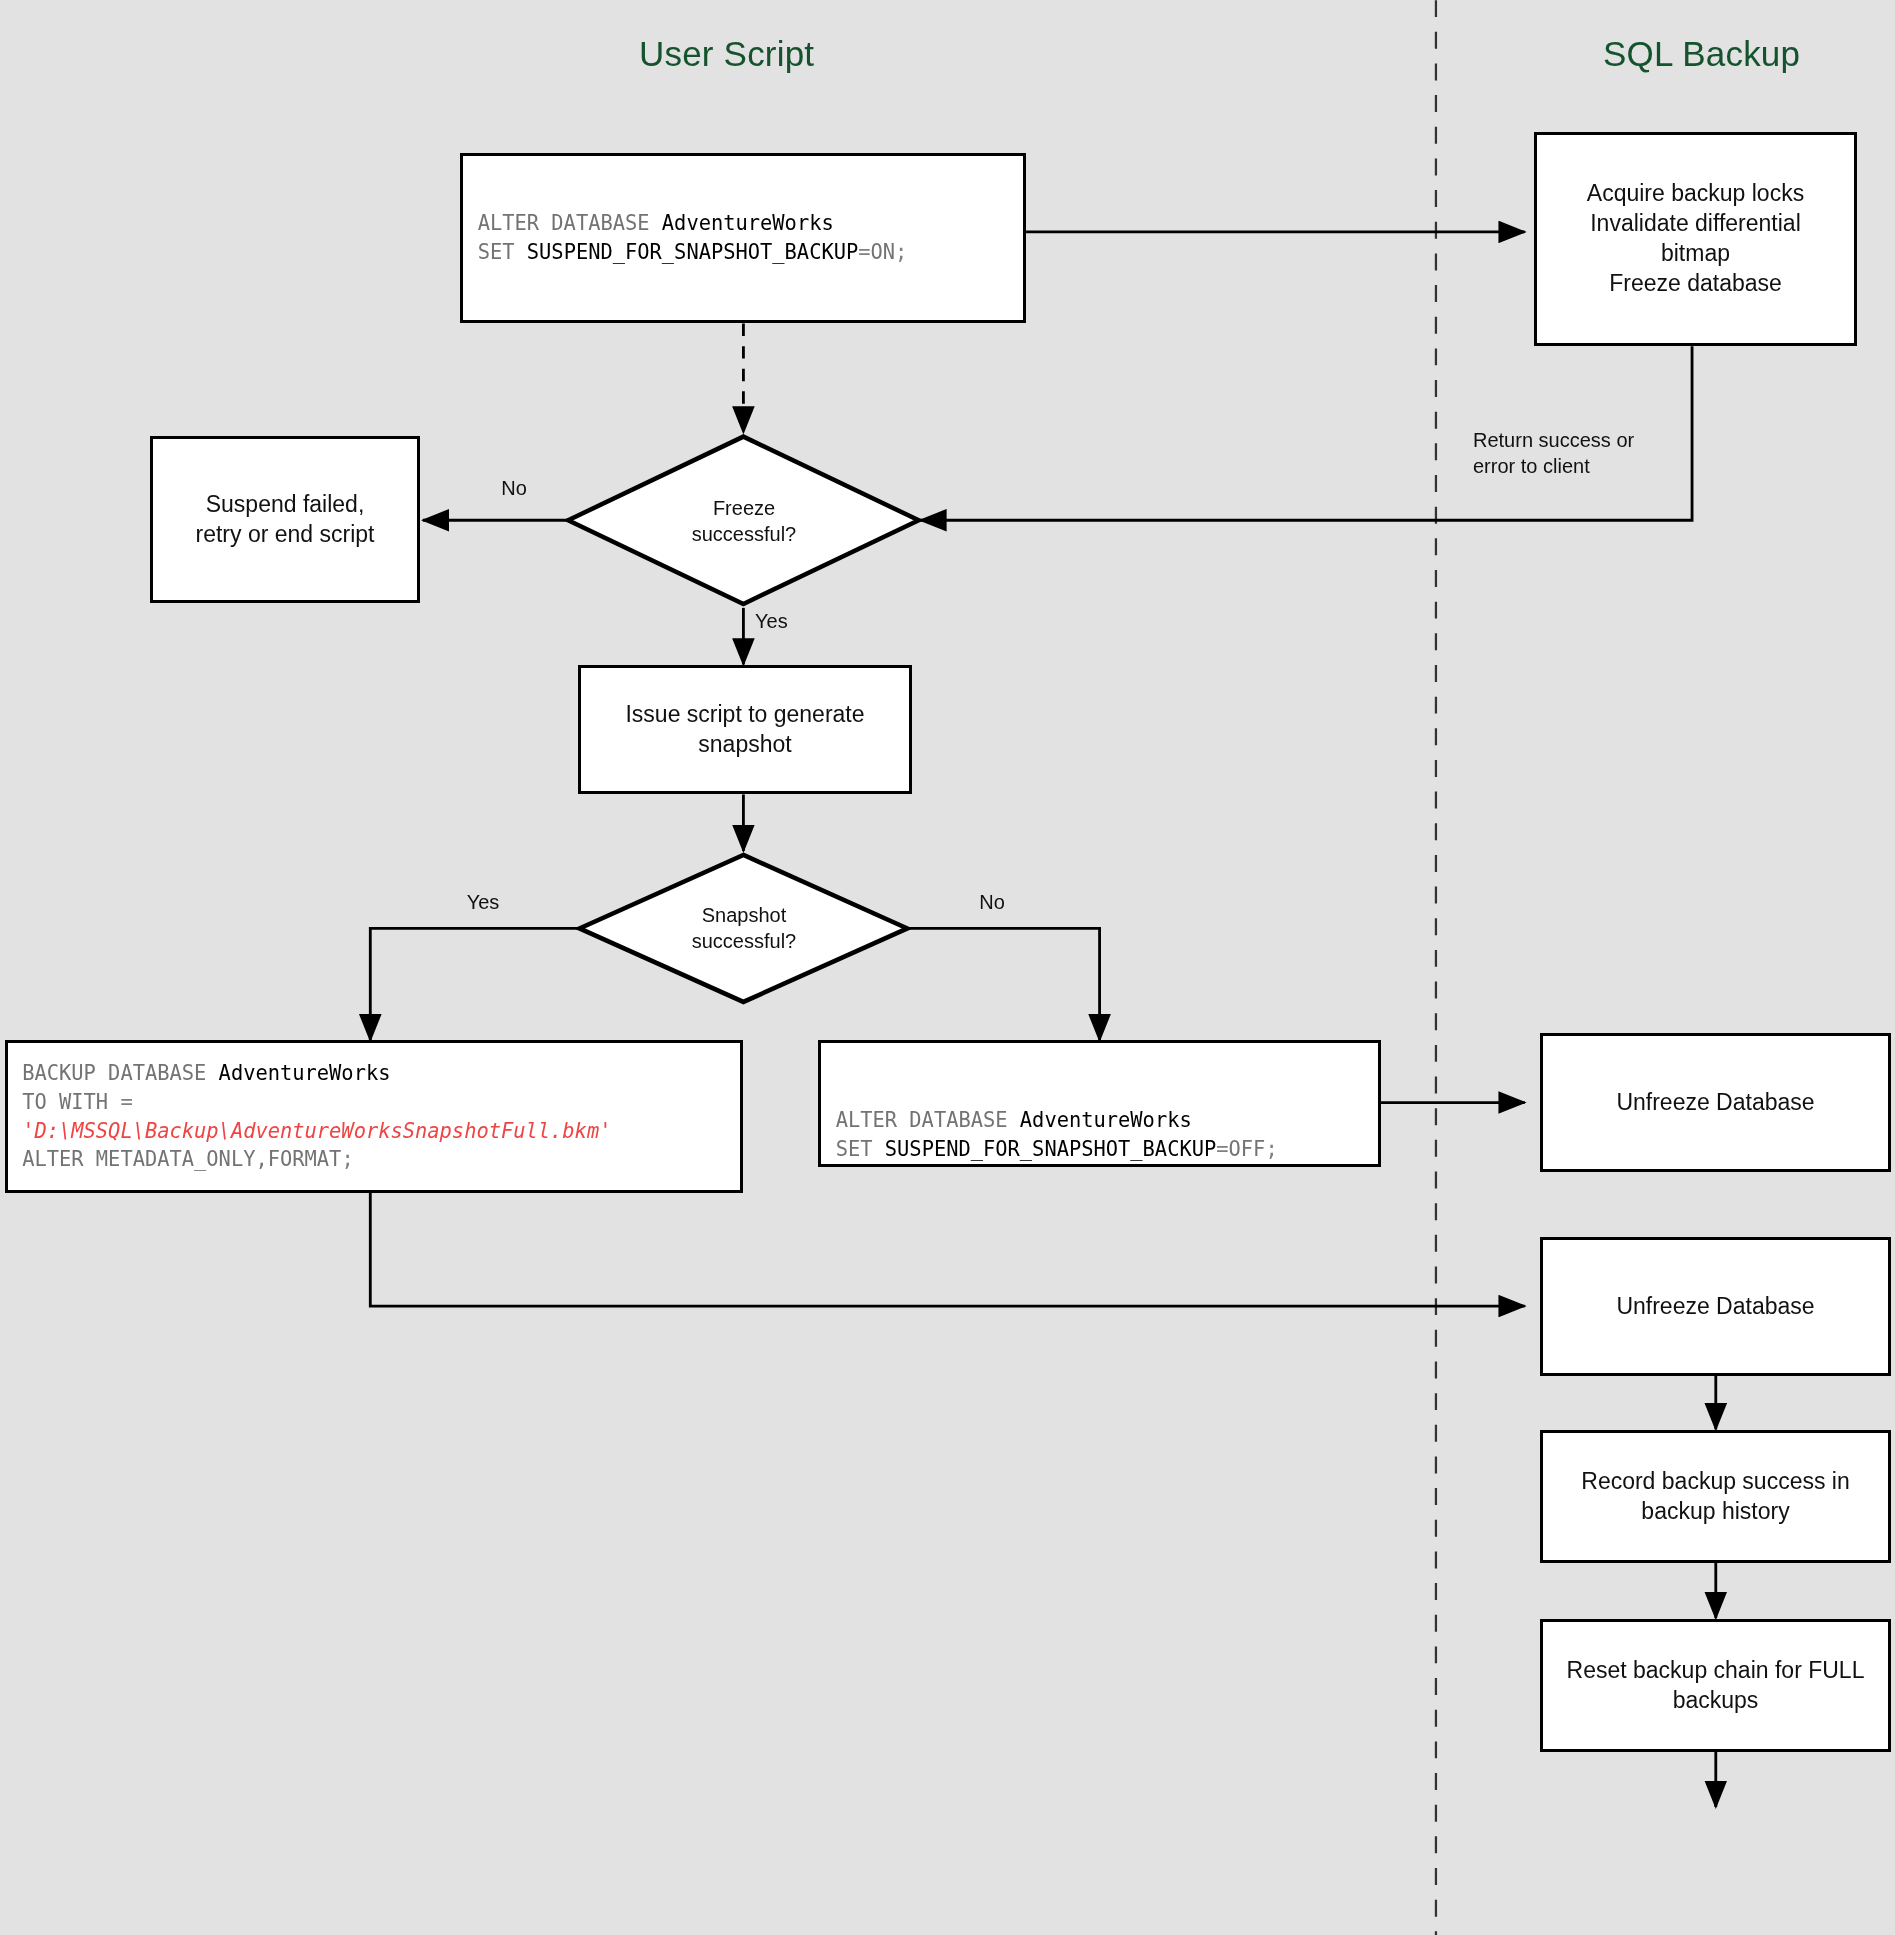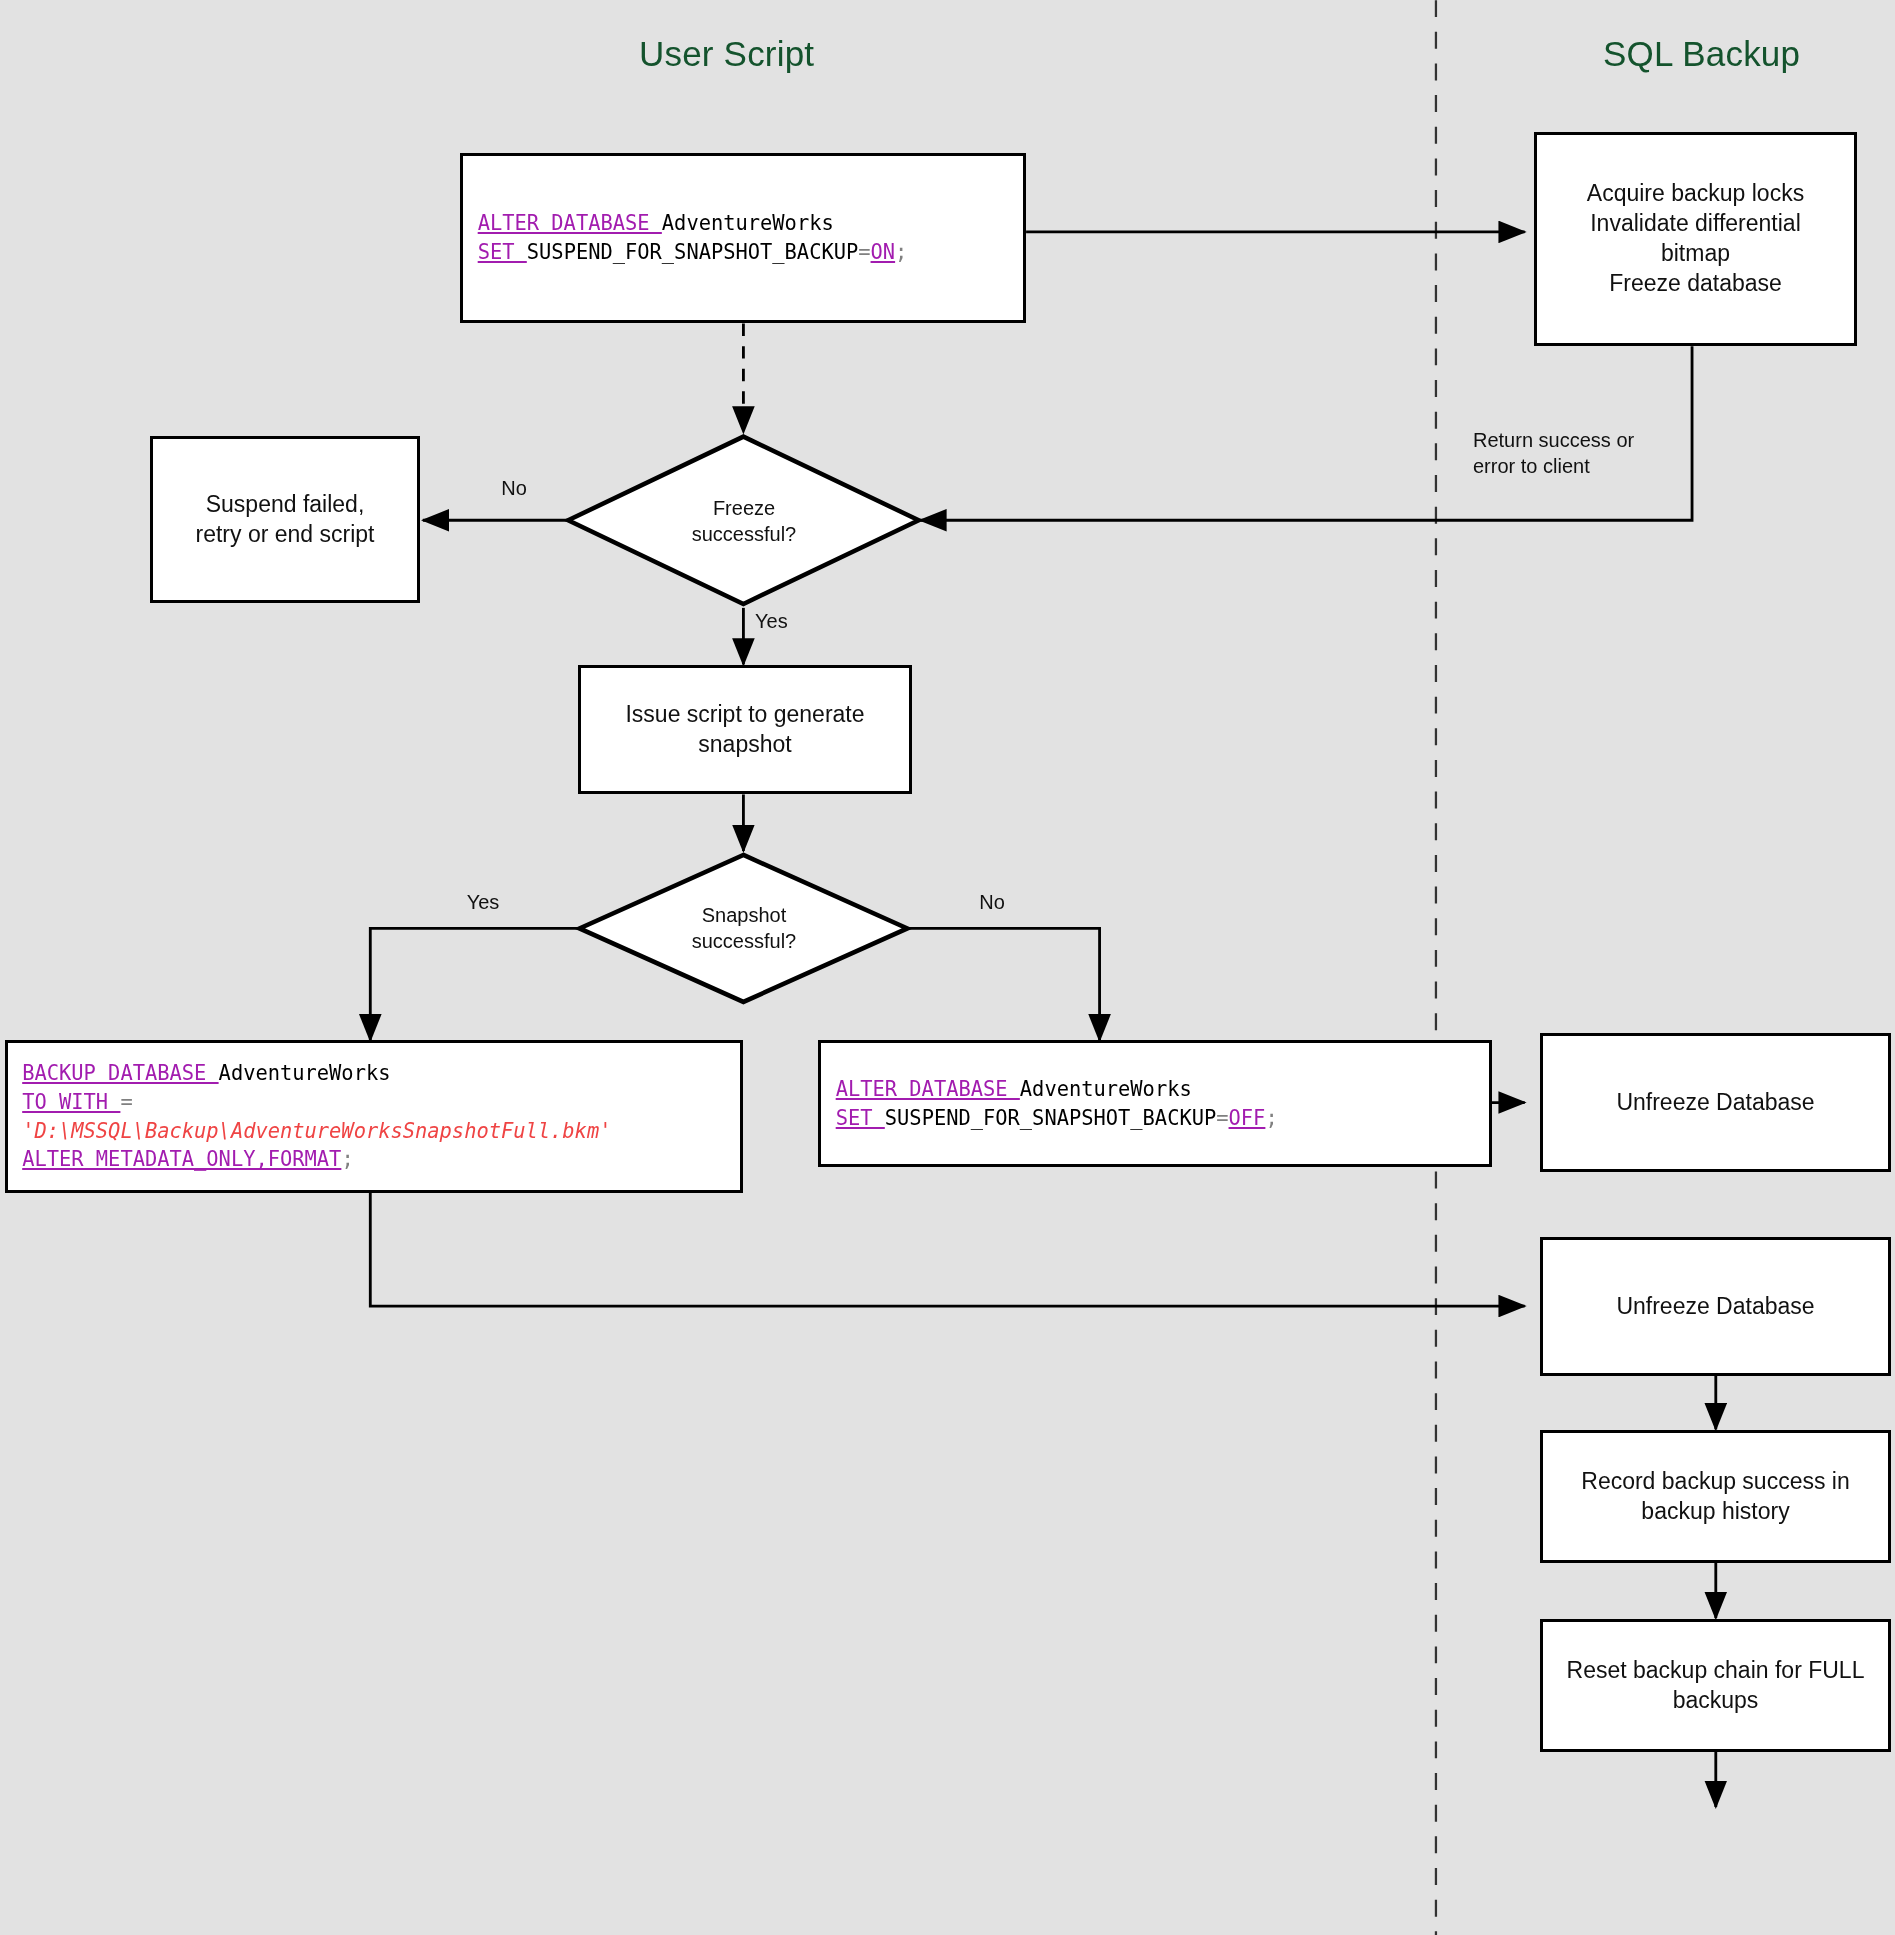--- a/index.html
+++ b/index.html
@@ -50,21 +50,21 @@
   }
   .code pre {
     margin: 0;
     padding: 0 0 0 14.7px;
     font-family: "DejaVu Sans Mono", monospace;
     font-size: 20.4px;
     line-height: 1.42;
     color: #000000;
     white-space: pre;
   }
-  .kw  { color: #a21caf; text-decoration: underline; }
+  .kw  { color: #737373; }
   .op  { color: #808080; }
   .str { color: #ef4444; font-style: italic; }
   .pl  { color: #000000; }
 
   .edge-label {
     position: absolute;
     font-size: 20px;
     color: #111111;
     white-space: nowrap;
     text-align: center;
@@ -149,21 +149,21 @@
     <div class="txt">Issue script to generate<br>snapshot</div>
   </div>
 
   <div class="code" style="left:4.5px; top:1040px; width:738px; height:153px;">
     <pre><span class="kw">BACKUP DATABASE </span><span class="pl">AdventureWorks</span>
 <span class="kw">TO WITH </span><span class="op">=</span>
 <span class="str">'D:\MSSQL\Backup\AdventureWorksSnapshotFull.bkm'</span>
 <span class="kw">ALTER METADATA_ONLY,FORMAT</span><span class="op">;</span></pre>
   </div>
 
-  <div class="code" style="left:818px; top:1040px; width:674px; height:127px;">
+  <div class="code" style="left:818px; top:1040px; width:563px; height:127px;align-items:flex-end;">
     <pre><span class="kw">ALTER DATABASE </span><span class="pl">AdventureWorks</span>
 <span class="kw">SET </span><span class="pl">SUSPEND_FOR_SNAPSHOT_BACKUP</span><span class="op">=</span><span class="kw">OFF</span><span class="op">;</span></pre>
   </div>
 
   <div class="node" style="left:1540px; top:1033px; width:351px; height:139px;">
     <div class="txt">Unfreeze Database</div>
   </div>
 
   <div class="node" style="left:1540px; top:1237px; width:351px; height:139px;">
     <div class="txt">Unfreeze Database</div>

